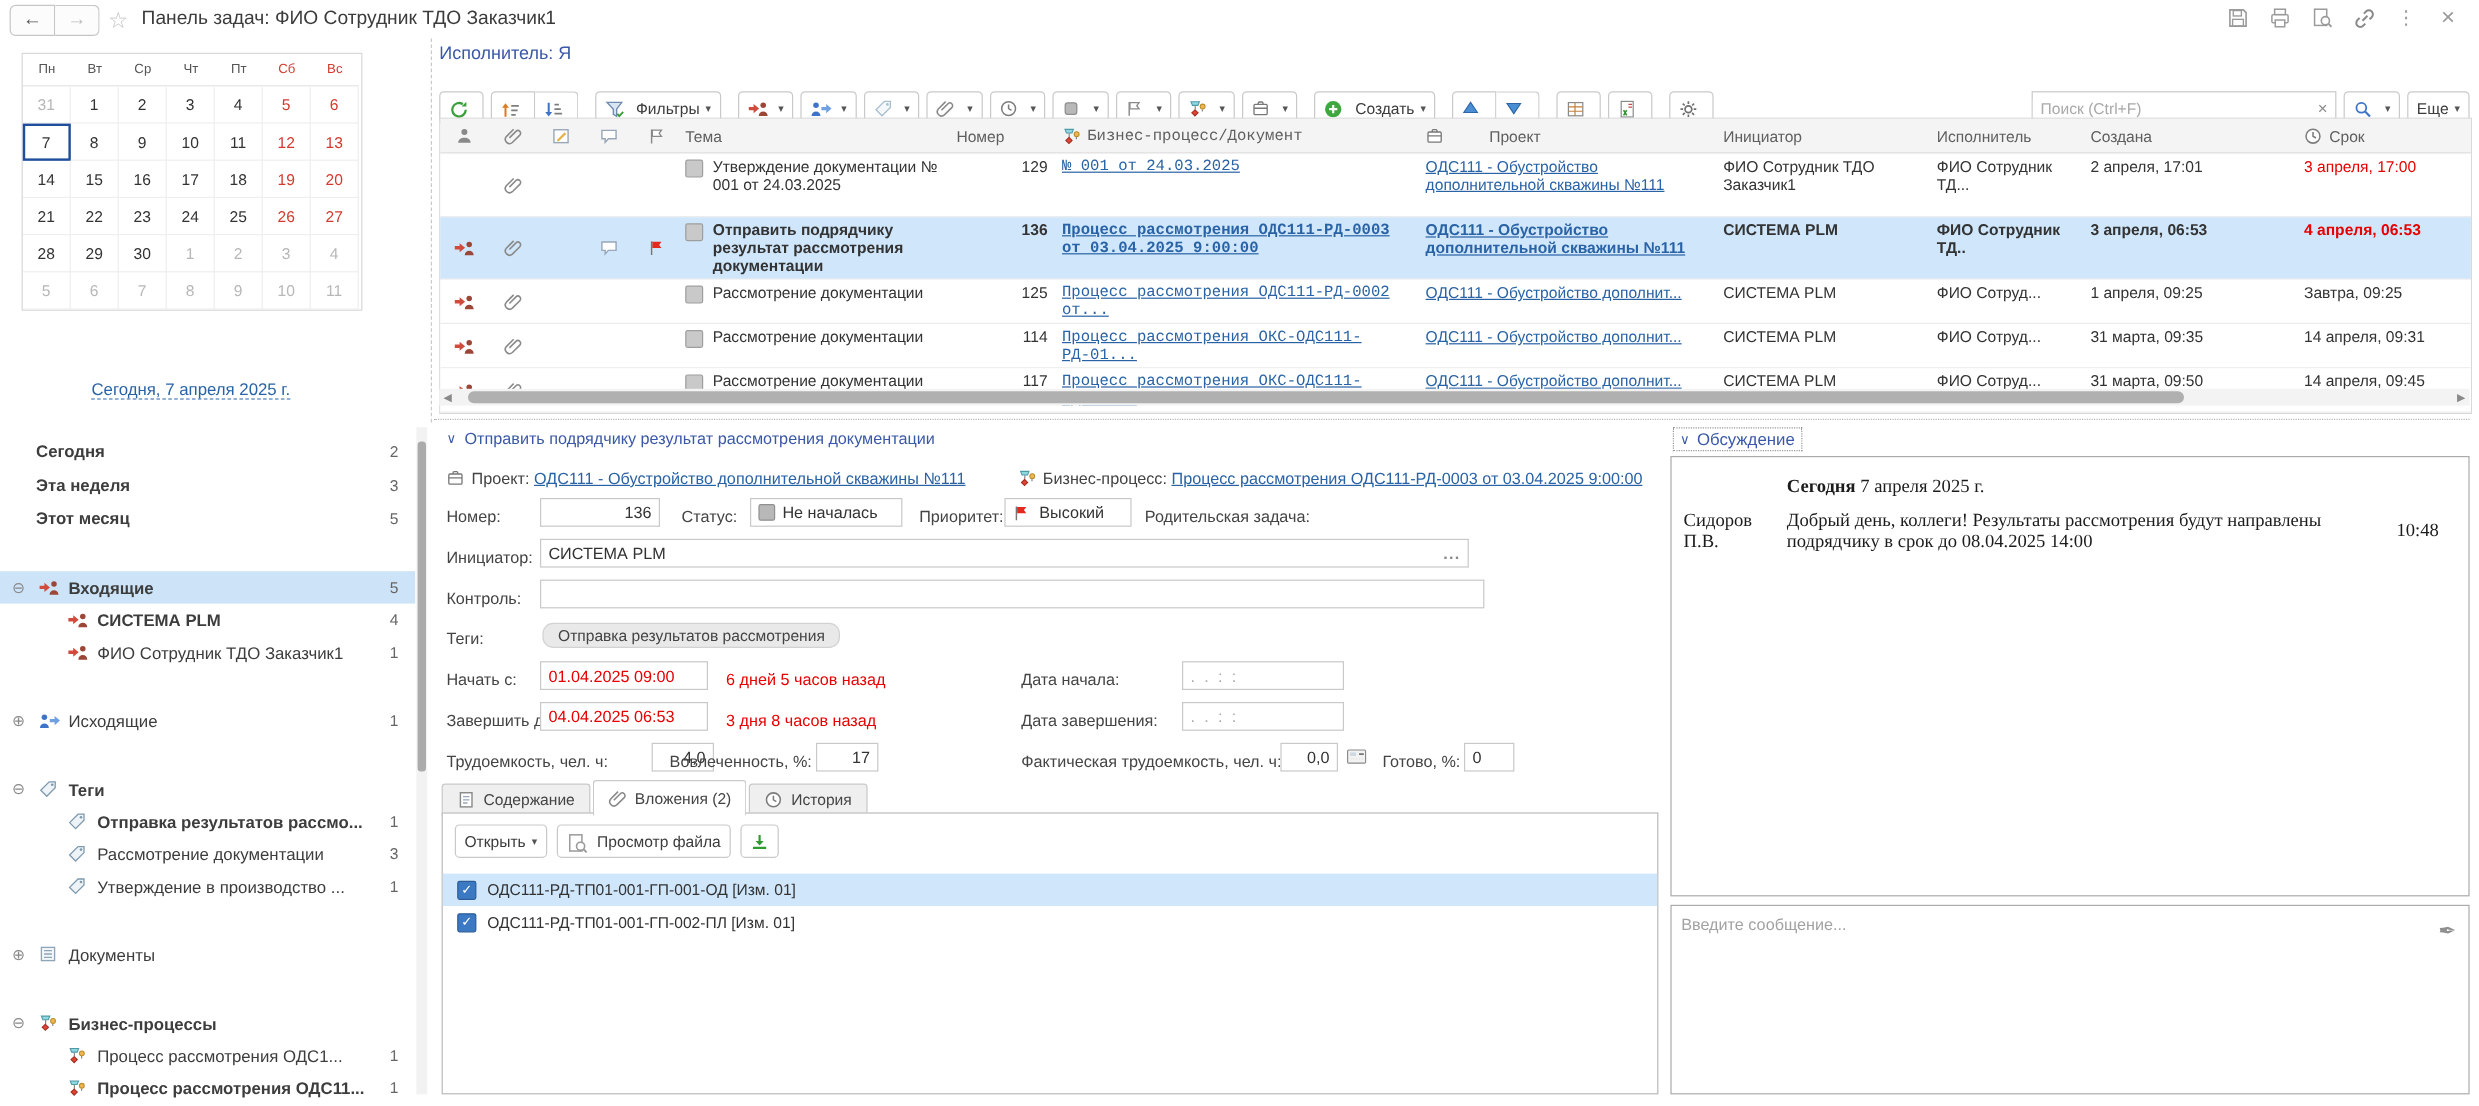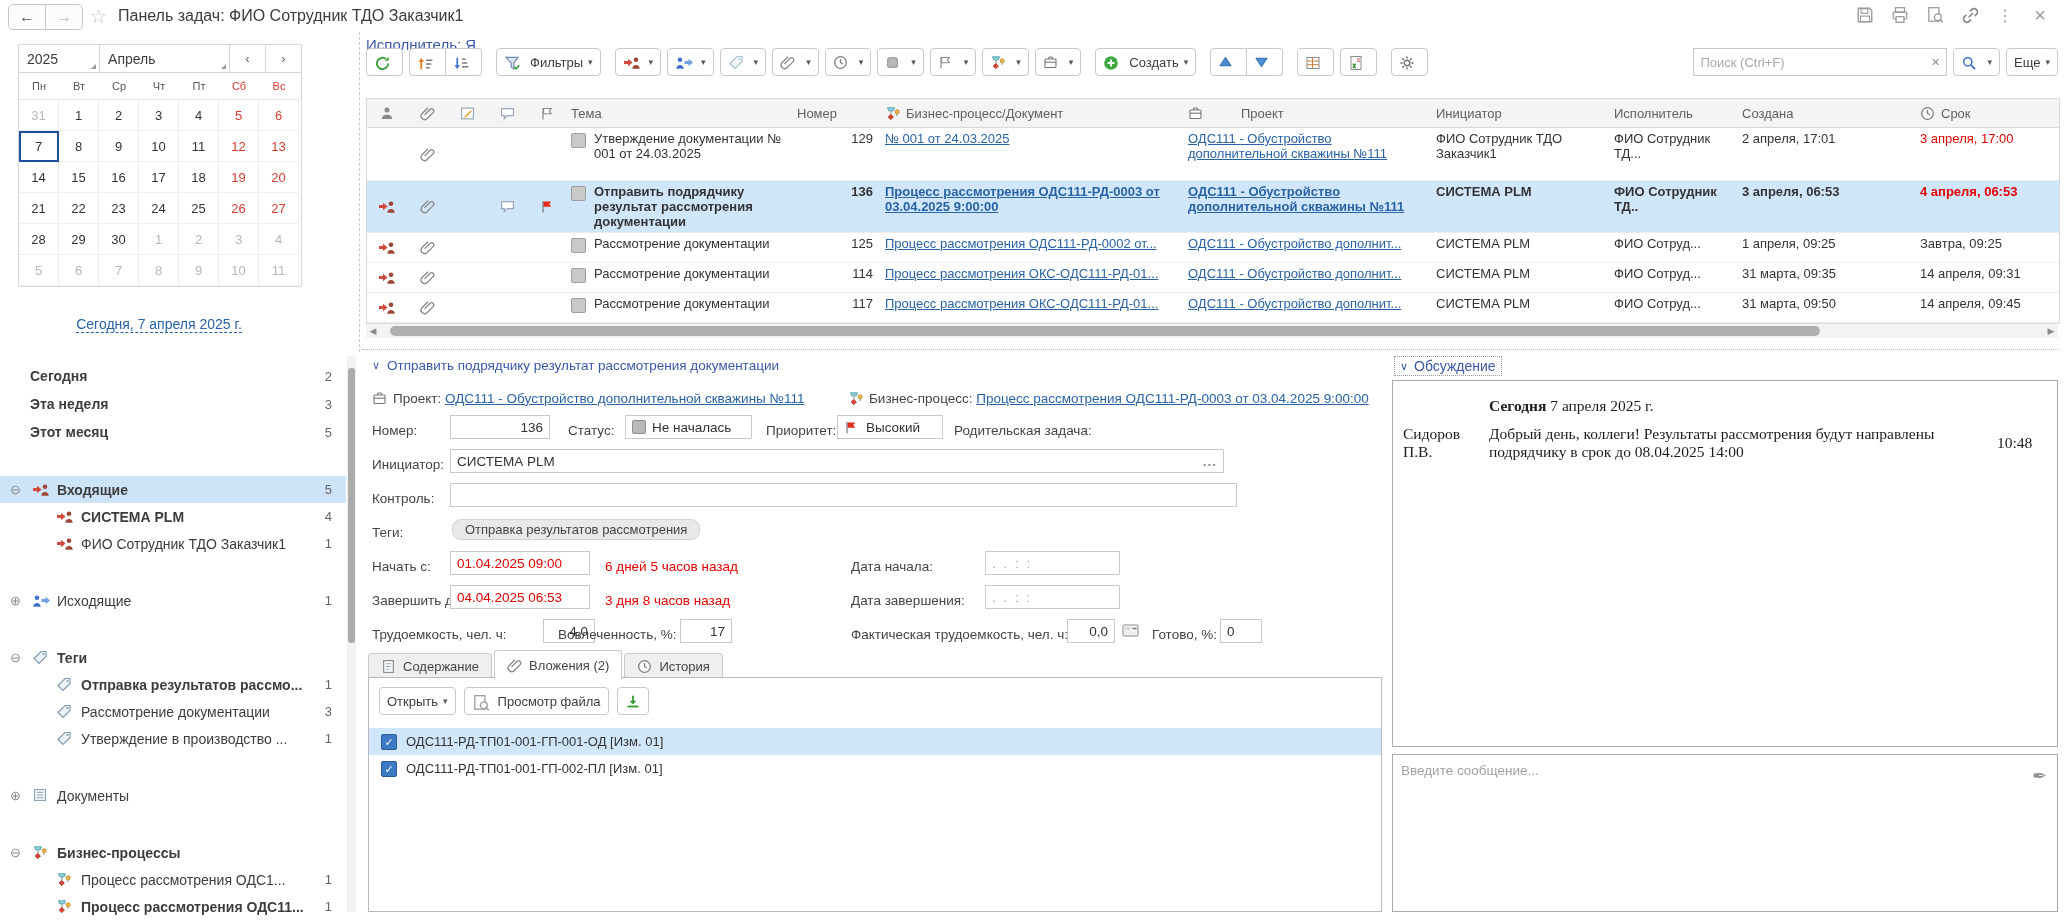--- a/index.html
+++ b/index.html
@@ -47,21 +47,21 @@
   .srow.sel{background:#cde4f8;}
   .sexp{width:16px;color:#8a8a8a;font-size:13px;margin-right:6px;}
   .sicon{width:18px;height:15px;margin-right:7px;flex:0 0 auto;}
   .slabel{white-space:nowrap;overflow:hidden;color:#3d3d3d;}
   .scount{position:absolute;right:14px;color:#666;font-size:13px;font-weight:normal;}
   .vscroll{position:absolute;left:347px;top:356px;width:9px;height:556px;background:#f2f2f2;}
   .vthumb{position:absolute;left:1px;top:12px;width:7px;height:275px;background:#ababab;border-radius:3px;}
   .vsep{position:absolute;left:359px;top:32px;height:320px;border-left:1px dashed #c9c9c9;}
   
   .execlabel{position:absolute;left:366px;top:36px;font-size:15px;color:#3a58a7;}
-  .toolbar{position:absolute;left:366px;top:46px;width:1692px;height:32px;display:flex;align-items:center;}
+  .toolbar{position:absolute;left:366px;top:74px;width:1692px;height:32px;display:flex;align-items:center;}
   .tbtn{height:28px;border:1px solid #c9c9c9;border-radius:4px;background:#fff;display:flex;align-items:center;gap:5px;padding:0 7px;cursor:pointer;font-size:13px;color:#3c3c3c;font-family:inherit;}
   .tbtn .caret{font-size:9px;color:#555;}
   .tgrp{display:flex;}
   .tgrp .tbtn:first-child{border-radius:4px 0 0 4px;}
   .tgrp .tbtn:last-child{border-radius:0 4px 4px 0;border-left:none;}
   .sp6{width:6px;}.sp14{width:14px;}
   .searchwrap{margin-left:auto;display:flex;align-items:center;}
   .searchbox{width:252px;height:26px;border:1px solid #c9c9c9;display:flex;align-items:center;background:#fff;}
   .searchbox input{flex:1;border:none;outline:none;padding:0 6px;font-size:13px;color:#333;font-family:inherit;}
   .searchbox input::placeholder{color:#a9a9a9;}
@@ -71,21 +71,21 @@
   .thead{display:flex;height:28px;background:#f4f4f4;border-bottom:1px solid #d9d9d9;color:#5f5f5f;font-size:13px;align-items:center;}
   .trow{display:flex;border-bottom:1px solid #ececec;font-size:13px;align-items:stretch;background:#fff;cursor:pointer;}
   .trow.sel{background:#cfe6fb;}
   .trow.unread{font-weight:bold;}
   .tc{padding:3px 4px;display:flex;align-items:flex-start;}
   .thead .tc{align-items:center;padding:0 4px;}
   .ci{width:32px;flex:0 0 auto;justify-content:center;align-items:center;display:flex;}
   .c-subj{flex:1 1 auto;min-width:0;gap:8px;}
   .c-num{width:80px;flex:0 0 auto;justify-content:flex-end;text-align:right;padding-right:8px;}
   .thead .c-num{justify-content:flex-start;}
-  .c-doc{width:295px;flex:0 0 auto;}
+  .c-doc{width:295px;flex:0 0 auto;font-family:Liberation Mono, monospace;}
   .c-proj{width:240px;flex:0 0 auto;gap:32px;}
   .c-init{width:170px;flex:0 0 auto;}
   .c-exec{width:120px;flex:0 0 auto;}
   .c-created{width:170px;flex:0 0 auto;}
   .c-due{width:135px;flex:0 0 auto;}
   .c-due.red{color:#e60000;}
   .gchk{width:13px;height:13px;background:#c9c9c9;border:1px solid #9e9e9e;border-radius:2px;flex:0 0 auto;margin-top:2px;}
   .hicon{width:16px;height:15px;margin-right:5px;flex:0 0 auto;}
   .hscroll{position:absolute;left:366px;top:324px;width:1692px;height:14px;background:#f3f3f3;display:flex;align-items:center;}
   .harr{width:14px;text-align:center;color:#8a8a8a;font-size:9px;}
@@ -168,32 +168,20 @@
           <path d="M7.5 4.5 9 3a2.8 2.8 0 0 1 4 4L11.5 8.5M8.5 11.5 7 13a2.8 2.8 0 0 1-4-4l1.5-1.5" fill="none" stroke="#8a8a8a" stroke-width="1.4"></path>
         </svg>
       </span>
     <span class="dots">⋮</span>
     <span class="wclose">×</span>
   </div>
 </div>
 
 <div class="sidebar">
   <div class="cal">
-    <div class="calhead">
-      <div class="calsel calyear">
-          <span>2025</span>
-          <span class="dd"></span>
-        </div>
-      <div class="calsel calmonth">
-          <span>Апрель</span>
-          <span class="dd"></span>
-        </div>
-      <div class="calnav">‹</div>
-      <div class="calnav">›</div>
-    </div>
     <div class="calgrid" id="cal-days">
         <div class="cwd">Пн</div>
         <div class="cwd">Вт</div>
         <div class="cwd">Ср</div>
         <div class="cwd">Чт</div>
         <div class="cwd">Пт</div>
         <div class="cwd we">Сб</div>
         <div class="cwd we">Вс</div>
         <div class="cday out">31</div>
         <div class="cday">1</div>

